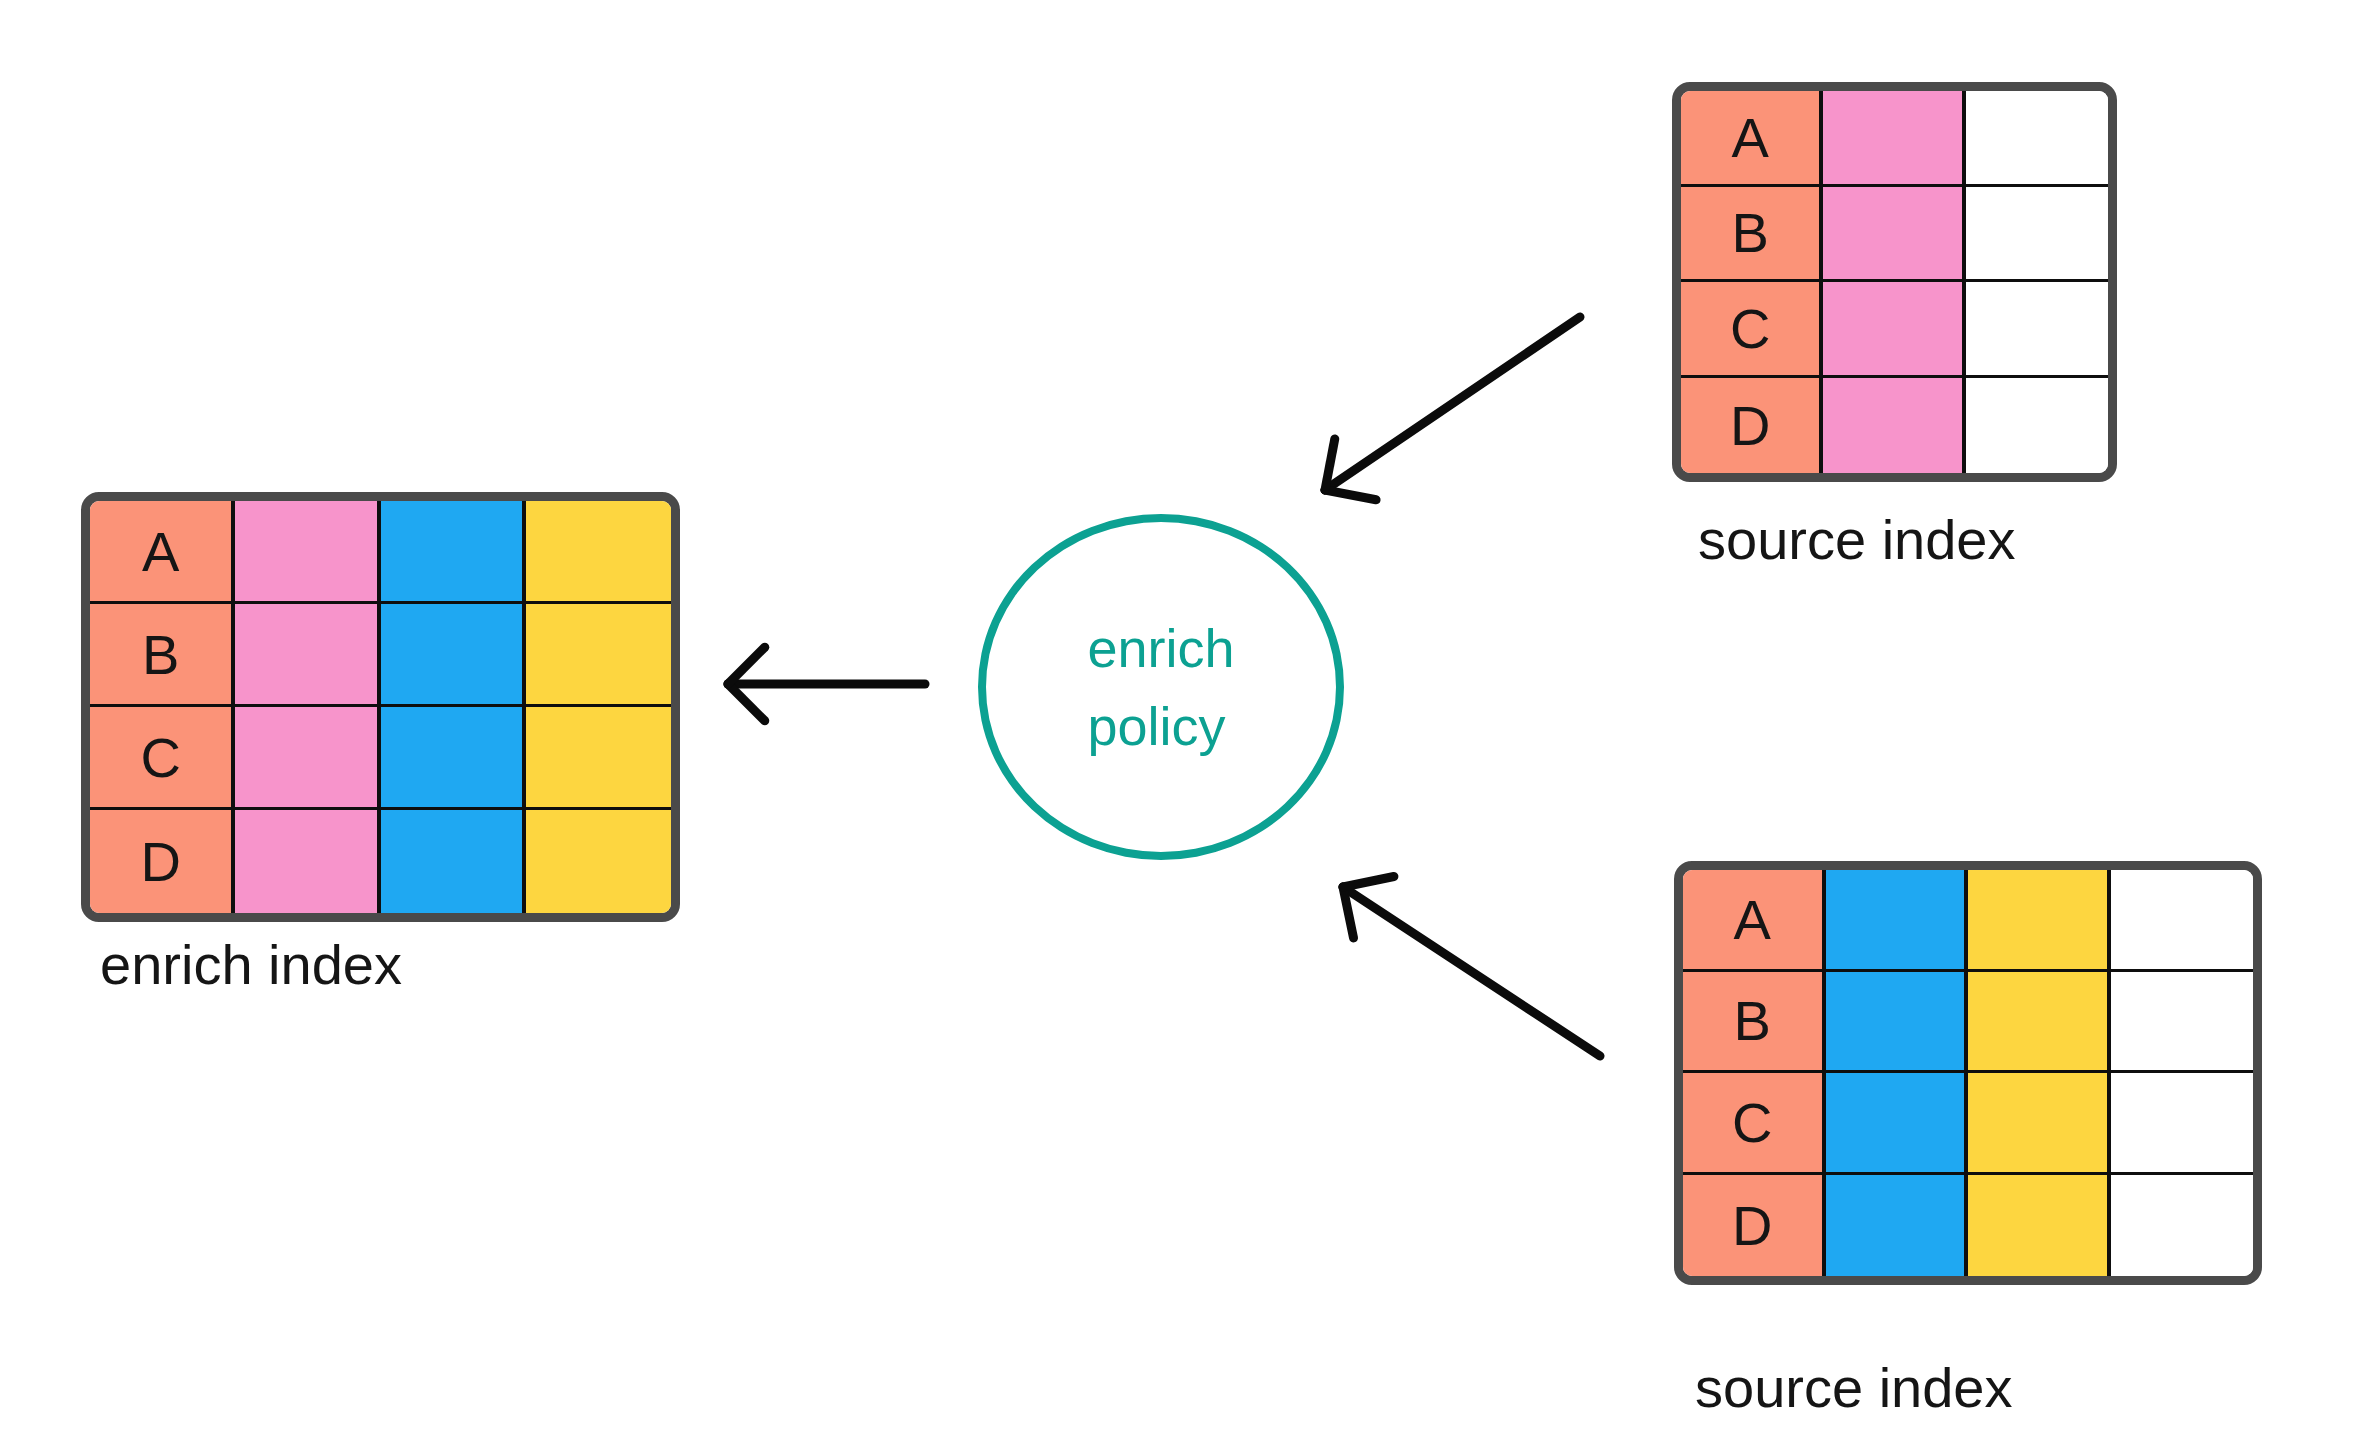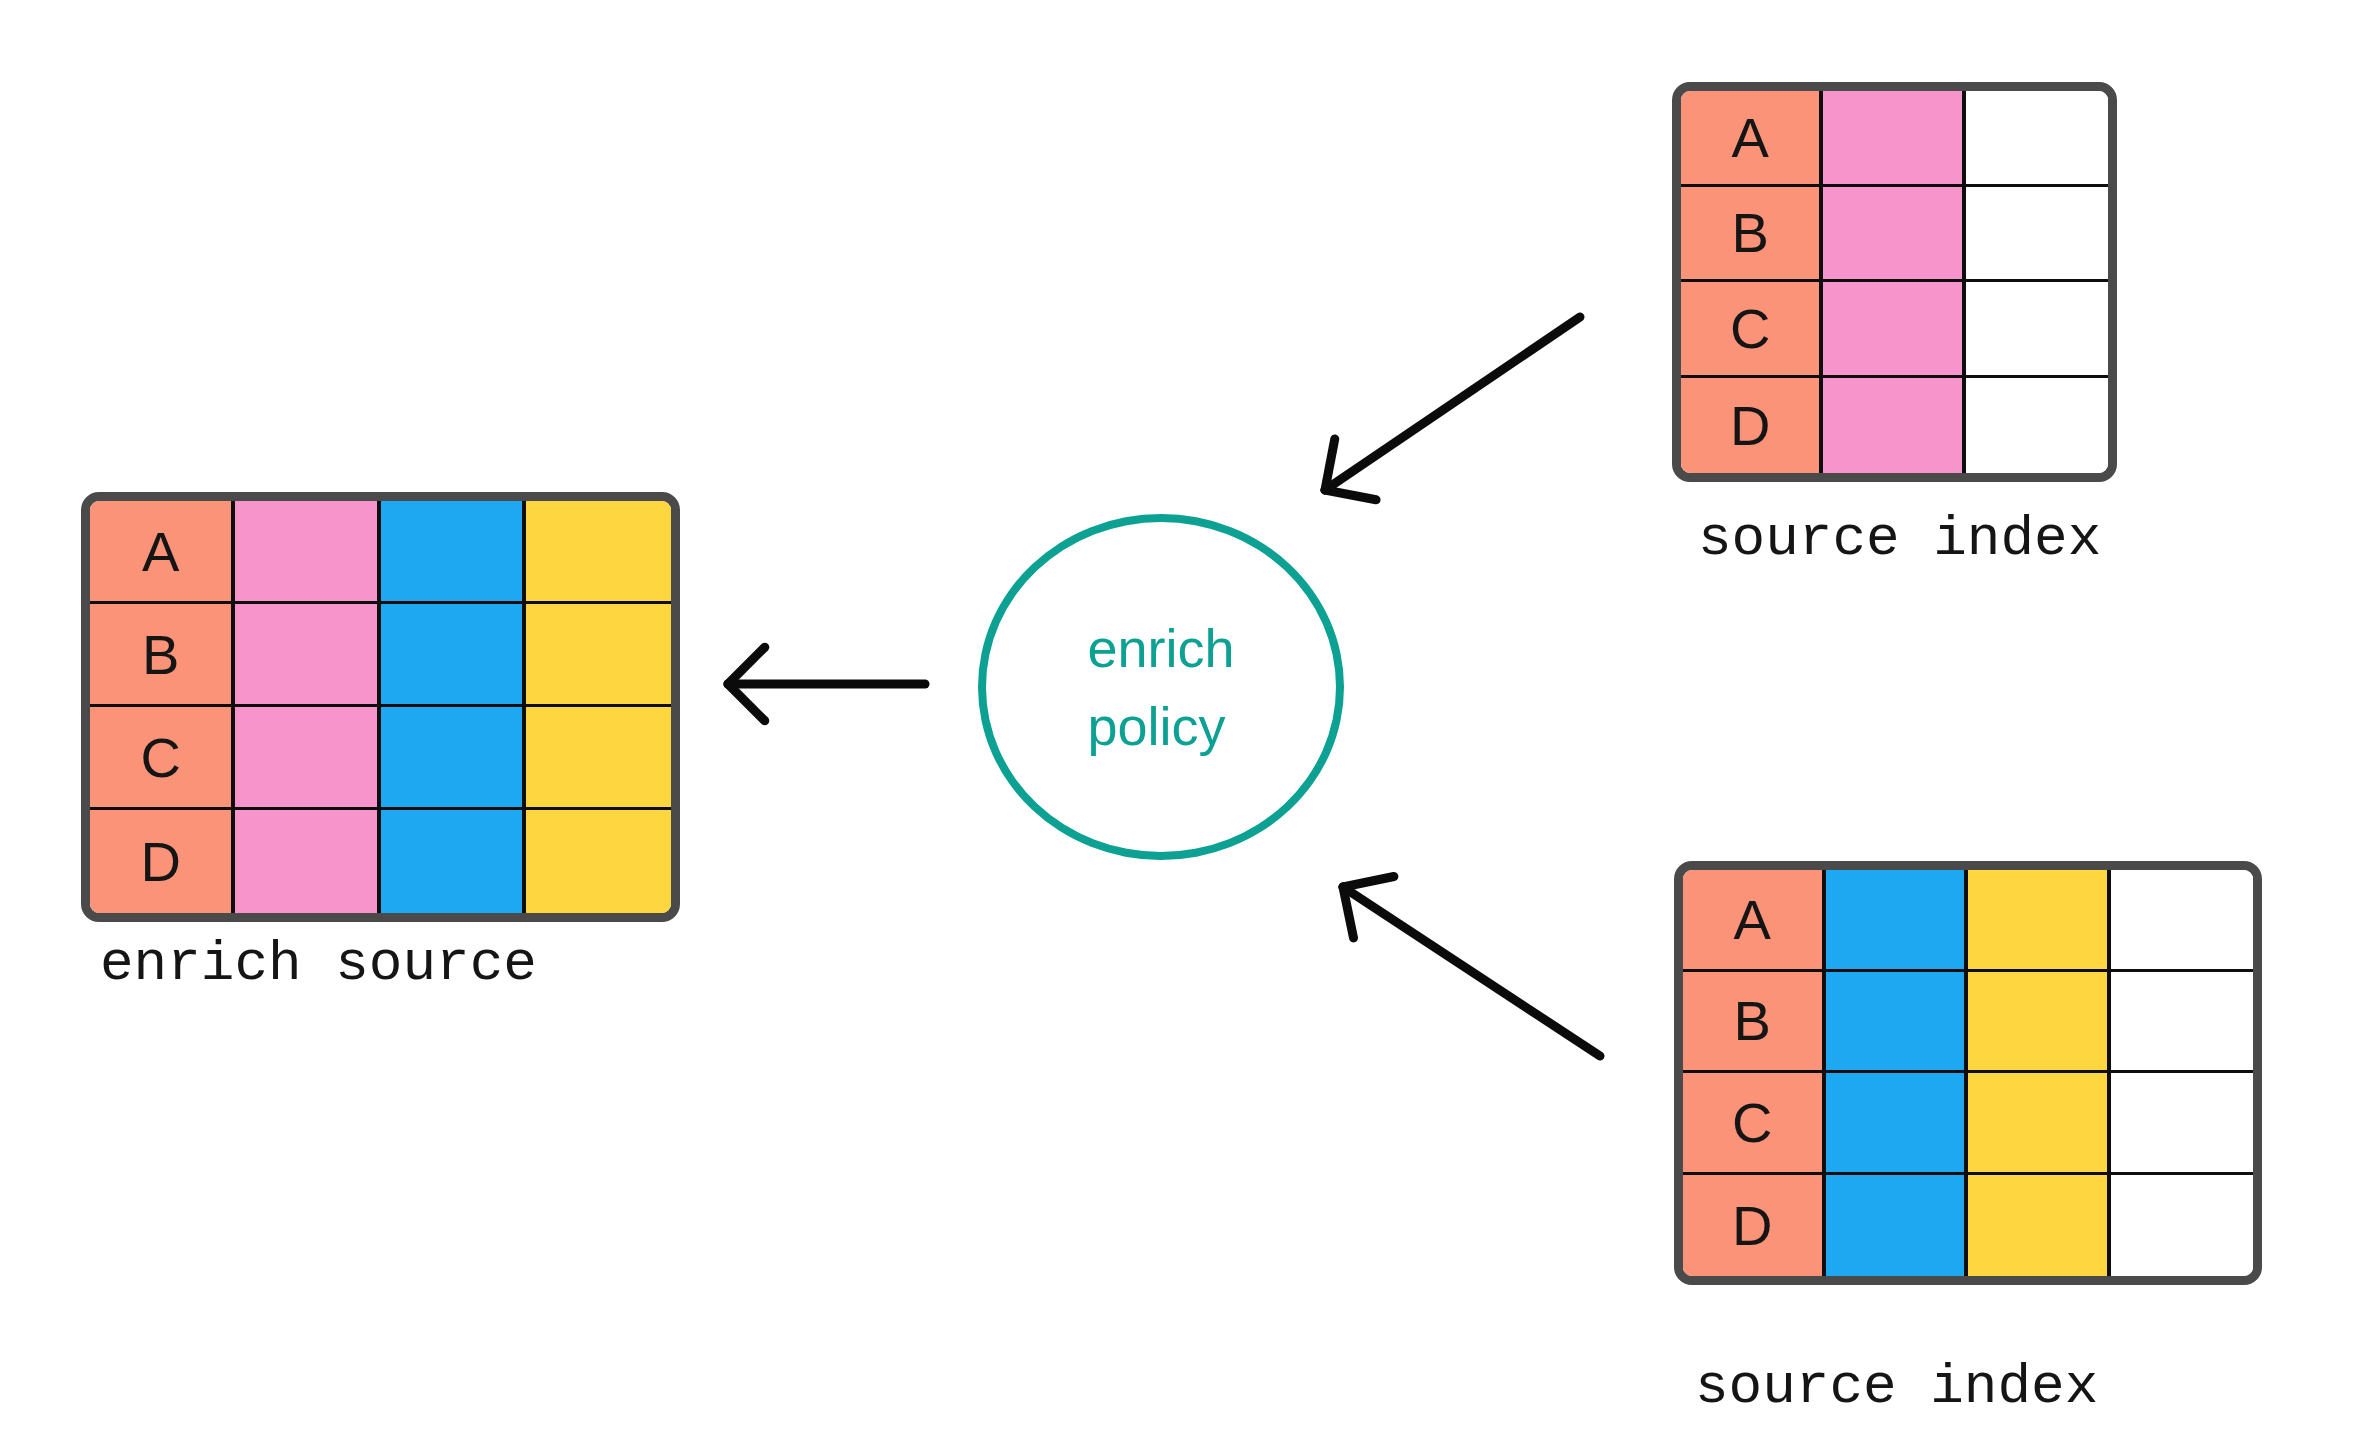--- a/index.html
+++ b/index.html
@@ -52,21 +52,20 @@
   }
   .tbl-enrich  { left: 81px;  top: 492px; width: 599px; height: 430px; }
   .tbl-src-top { left: 1672px; top: 82px;  width: 445px; height: 400px; }
   .tbl-src-bot { left: 1674px; top: 861px; width: 588px; height: 424px; }
 
   .tbl-label {
     position: absolute;
     font-size: 56px;
     color: var(--text, #151515);
     white-space: nowrap;
-    font-family: Liberation Mono, monospace;
   }
   .lbl-enrich  { left: 100px;  top: 932px; }
   .lbl-src-top { left: 1698px; top: 507px; }
   .lbl-src-bot { left: 1695px; top: 1355px; }
 
   .policy-circle {
     position: absolute;
     left: 978px;
     top: 514px;
     width: 366px;
@@ -120,21 +119,21 @@
       <div class="cell bb" style="background: rgb(253, 214, 64);"></div>
       <div class="cell br bb letter" style="background: rgb(251, 147, 120);">C</div>
       <div class="cell br bb" style="background: rgb(247, 148, 203);"></div>
       <div class="cell br bb" style="background: rgb(31, 168, 242);"></div>
       <div class="cell bb" style="background: rgb(253, 214, 64);"></div>
       <div class="cell br letter" style="background: rgb(251, 147, 120);">D</div>
       <div class="cell br" style="background: rgb(247, 148, 203);"></div>
       <div class="cell br" style="background: rgb(31, 168, 242);"></div>
       <div class="cell" style="background: rgb(253, 214, 64);"></div>
     </div>
-  <div class="tbl-label lbl-enrich">enrich source</div>
+  <div class="tbl-label lbl-enrich">enrich index</div>
 
   <div class="dtable tbl-src-top" style="grid-template-columns: repeat(3, 1fr); grid-template-rows: repeat(4, 1fr);">
       <div class="cell br bb letter" style="background: rgb(251, 147, 120);">A</div>
       <div class="cell br bb" style="background: rgb(247, 148, 203);"></div>
       <div class="cell bb" style="background: rgb(255, 255, 255);"></div>
       <div class="cell br bb letter" style="background: rgb(251, 147, 120);">B</div>
       <div class="cell br bb" style="background: rgb(247, 148, 203);"></div>
       <div class="cell bb" style="background: rgb(255, 255, 255);"></div>
       <div class="cell br bb letter" style="background: rgb(251, 147, 120);">C</div>
       <div class="cell br bb" style="background: rgb(247, 148, 203);"></div>

